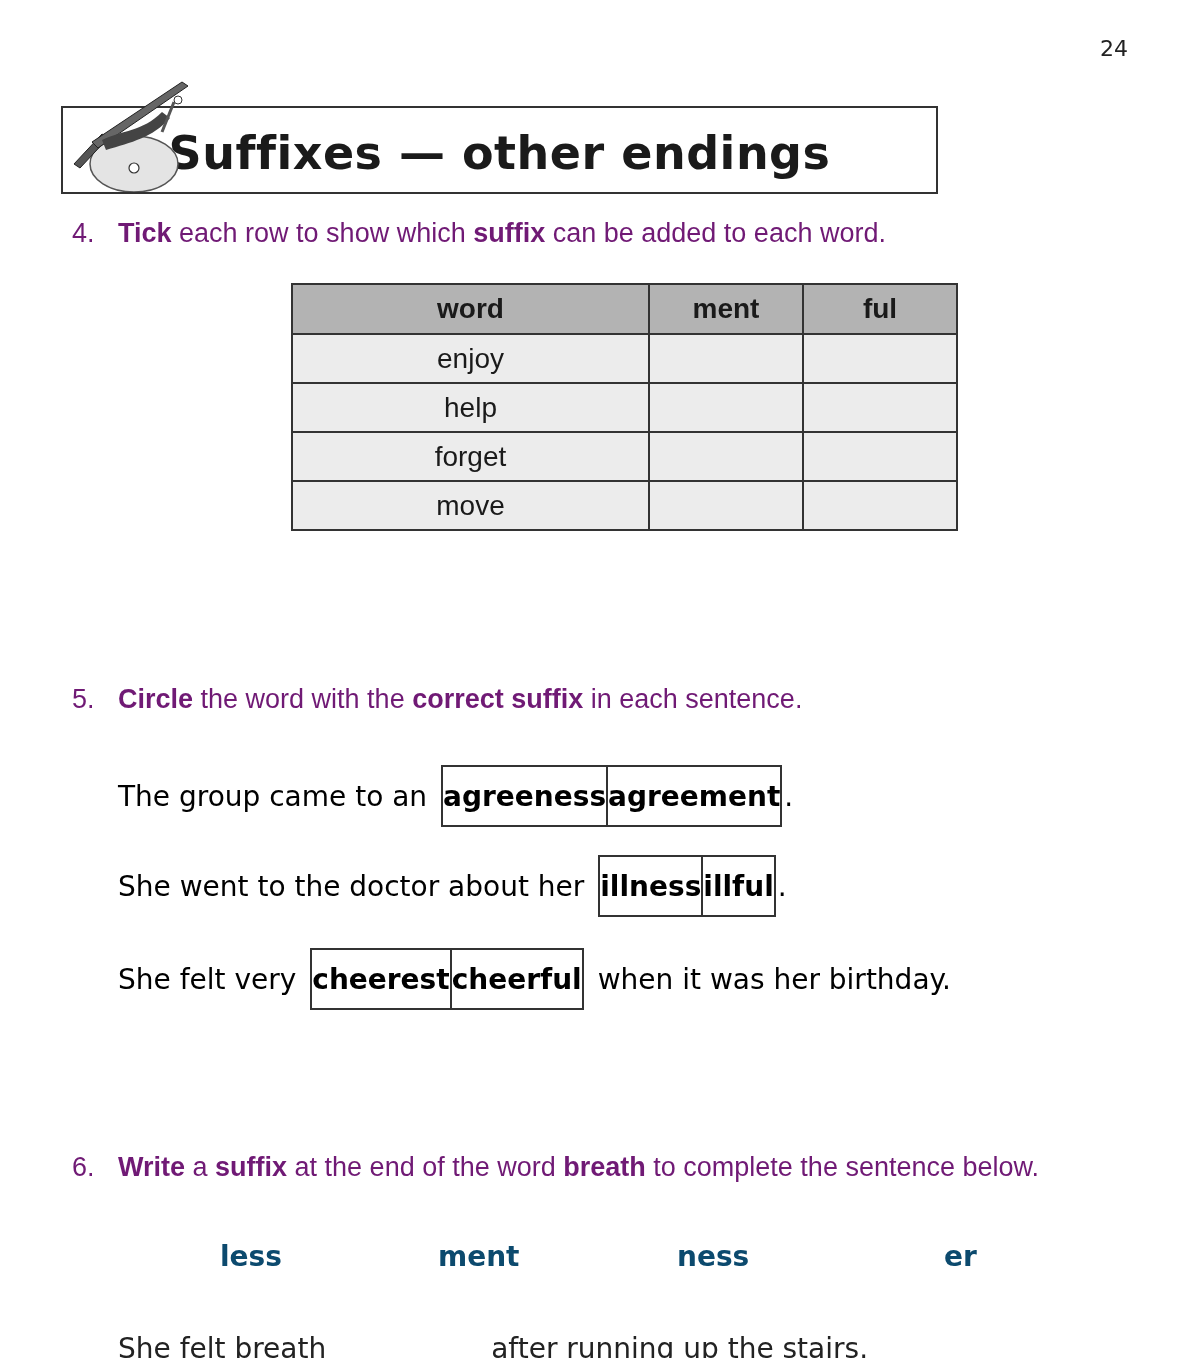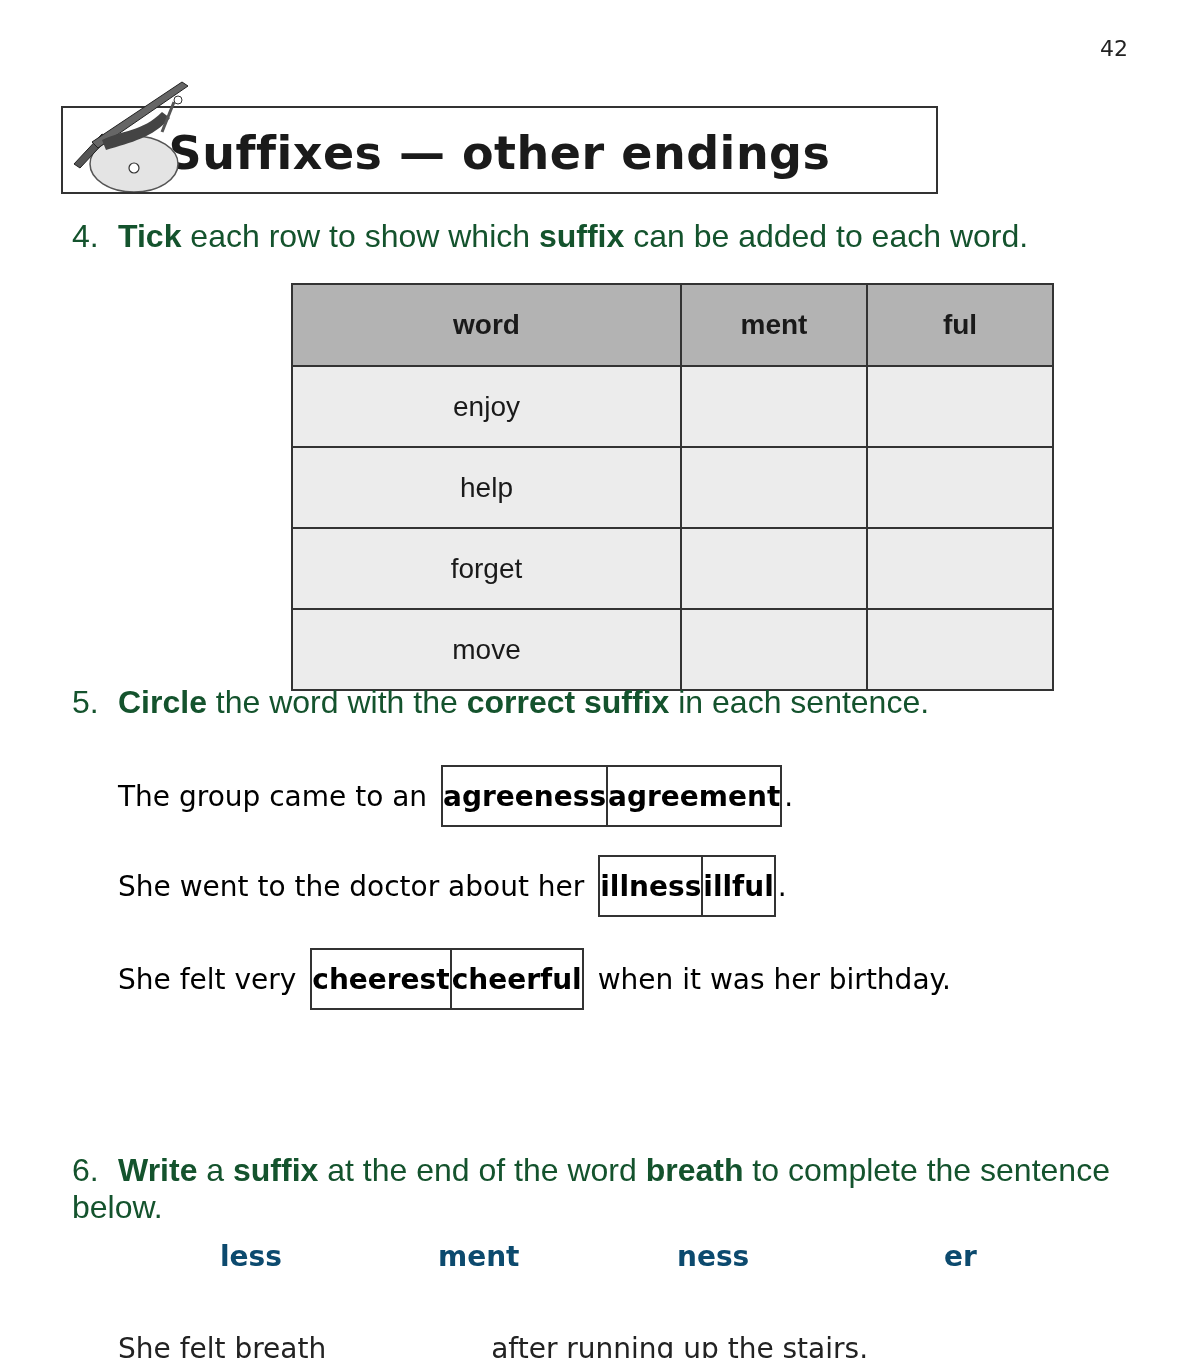--- a/index.html
+++ b/index.html
@@ -2,40 +2,40 @@
 <html><head>
 <meta charset="utf-8">
 <style>
   html, body { margin:0; padding:0; background:#ffffff; }
   body { width:1200px; height:1358px; position:relative; overflow:hidden; color:#1a1a1a;
          font-family:"Liberation Sans", sans-serif; }
   .page-num { position:absolute; left:1100px; top:36px; font-size:22px; font-family:"DejaVu Sans", sans-serif; color:#222; }
   .title-box { position:absolute; left:61px; top:106px; width:877px; height:88px; border:2px solid #333; box-sizing:border-box; }
   .title-text { position:absolute; left:0; right:0; top:18px; text-align:center; font-family:"DejaVu Sans", sans-serif; font-weight:bold; font-size:46px; color:#1a1a1a; letter-spacing:0.5px; }
   .mascot { position:absolute; left:62px; top:72px; width:140px; height:120px; }
-  .q { position:absolute; font-size:32px; color:#14532d; }
+  .q { position:absolute; font-size:27px; color:#701a75; }
   .q b { font-weight:bold; }
   .q .num { display:inline-block; width:46px; }
   table.tick { position:absolute; left:291px; top:283px; border-collapse:collapse; }
-  table.tick th, table.tick td { border:2px solid #333; height:47px; text-align:center; font-size:28px; padding:16px; }
+  table.tick th, table.tick td { border:2px solid #333; height:47px; text-align:center; font-size:28px; padding:0; }
   table.tick th { background:#b3b3b3; font-weight:bold; height:48px; }
   table.tick td { background:#ececec; }
   .col-word { width:355px; } .col-ment { width:152px; } .col-ful { width:152px; }
   .sentence { position:absolute; left:118px; font-family:"DejaVu Sans", sans-serif; font-size:28px; color:#000000; display:flex; align-items:center; white-space:nowrap; }
   .choice { display:flex; border:2px solid #333; height:58px; margin:0 14px; }
   .choice span { display:flex; align-items:center; justify-content:center; padding:0 0; font-weight:bold; font-size:28px; font-family:"DejaVu Sans", sans-serif; }
   .choice span + span { border-left:2px solid #333; }
   .suffix-opt { position:absolute; top:1240px; font-family:"DejaVu Sans", sans-serif; font-weight:bold; font-size:28px; color:#0c4a6e; }
   .final { position:absolute; left:118px; top:1332px; font-family:"DejaVu Sans", sans-serif; font-size:28px; color:#222; white-space:nowrap; }
   .blank { display:inline-block; width:165px; }
 </style>
 </head>
 <body>
 
-<div class="page-num">42</div>
+<div class="page-num">24</div>
 
 <div class="title-box">
   <div class="title-text">Suffixes — other endings</div>
 </div>
 <svg class="mascot" viewBox="0 0 140 120">
   <ellipse cx="72" cy="92" rx="44" ry="28" fill="#e4e4e4" stroke="#555" stroke-width="1.5"></ellipse>
   <circle cx="72" cy="96" r="5" fill="#fff" stroke="#333" stroke-width="1.2"></circle>
   <path d="M12 92 L40 62 L46 66 L18 96 Z" fill="#555" stroke="#222" stroke-width="1"></path>
   <path d="M30 70 L120 10 L126 14 L36 76 Z" fill="#666" stroke="#222" stroke-width="1"></path>
   <path d="M40 68 C60 58 80 60 100 40 L108 46 C90 66 70 70 44 78 Z" fill="#444"></path>

